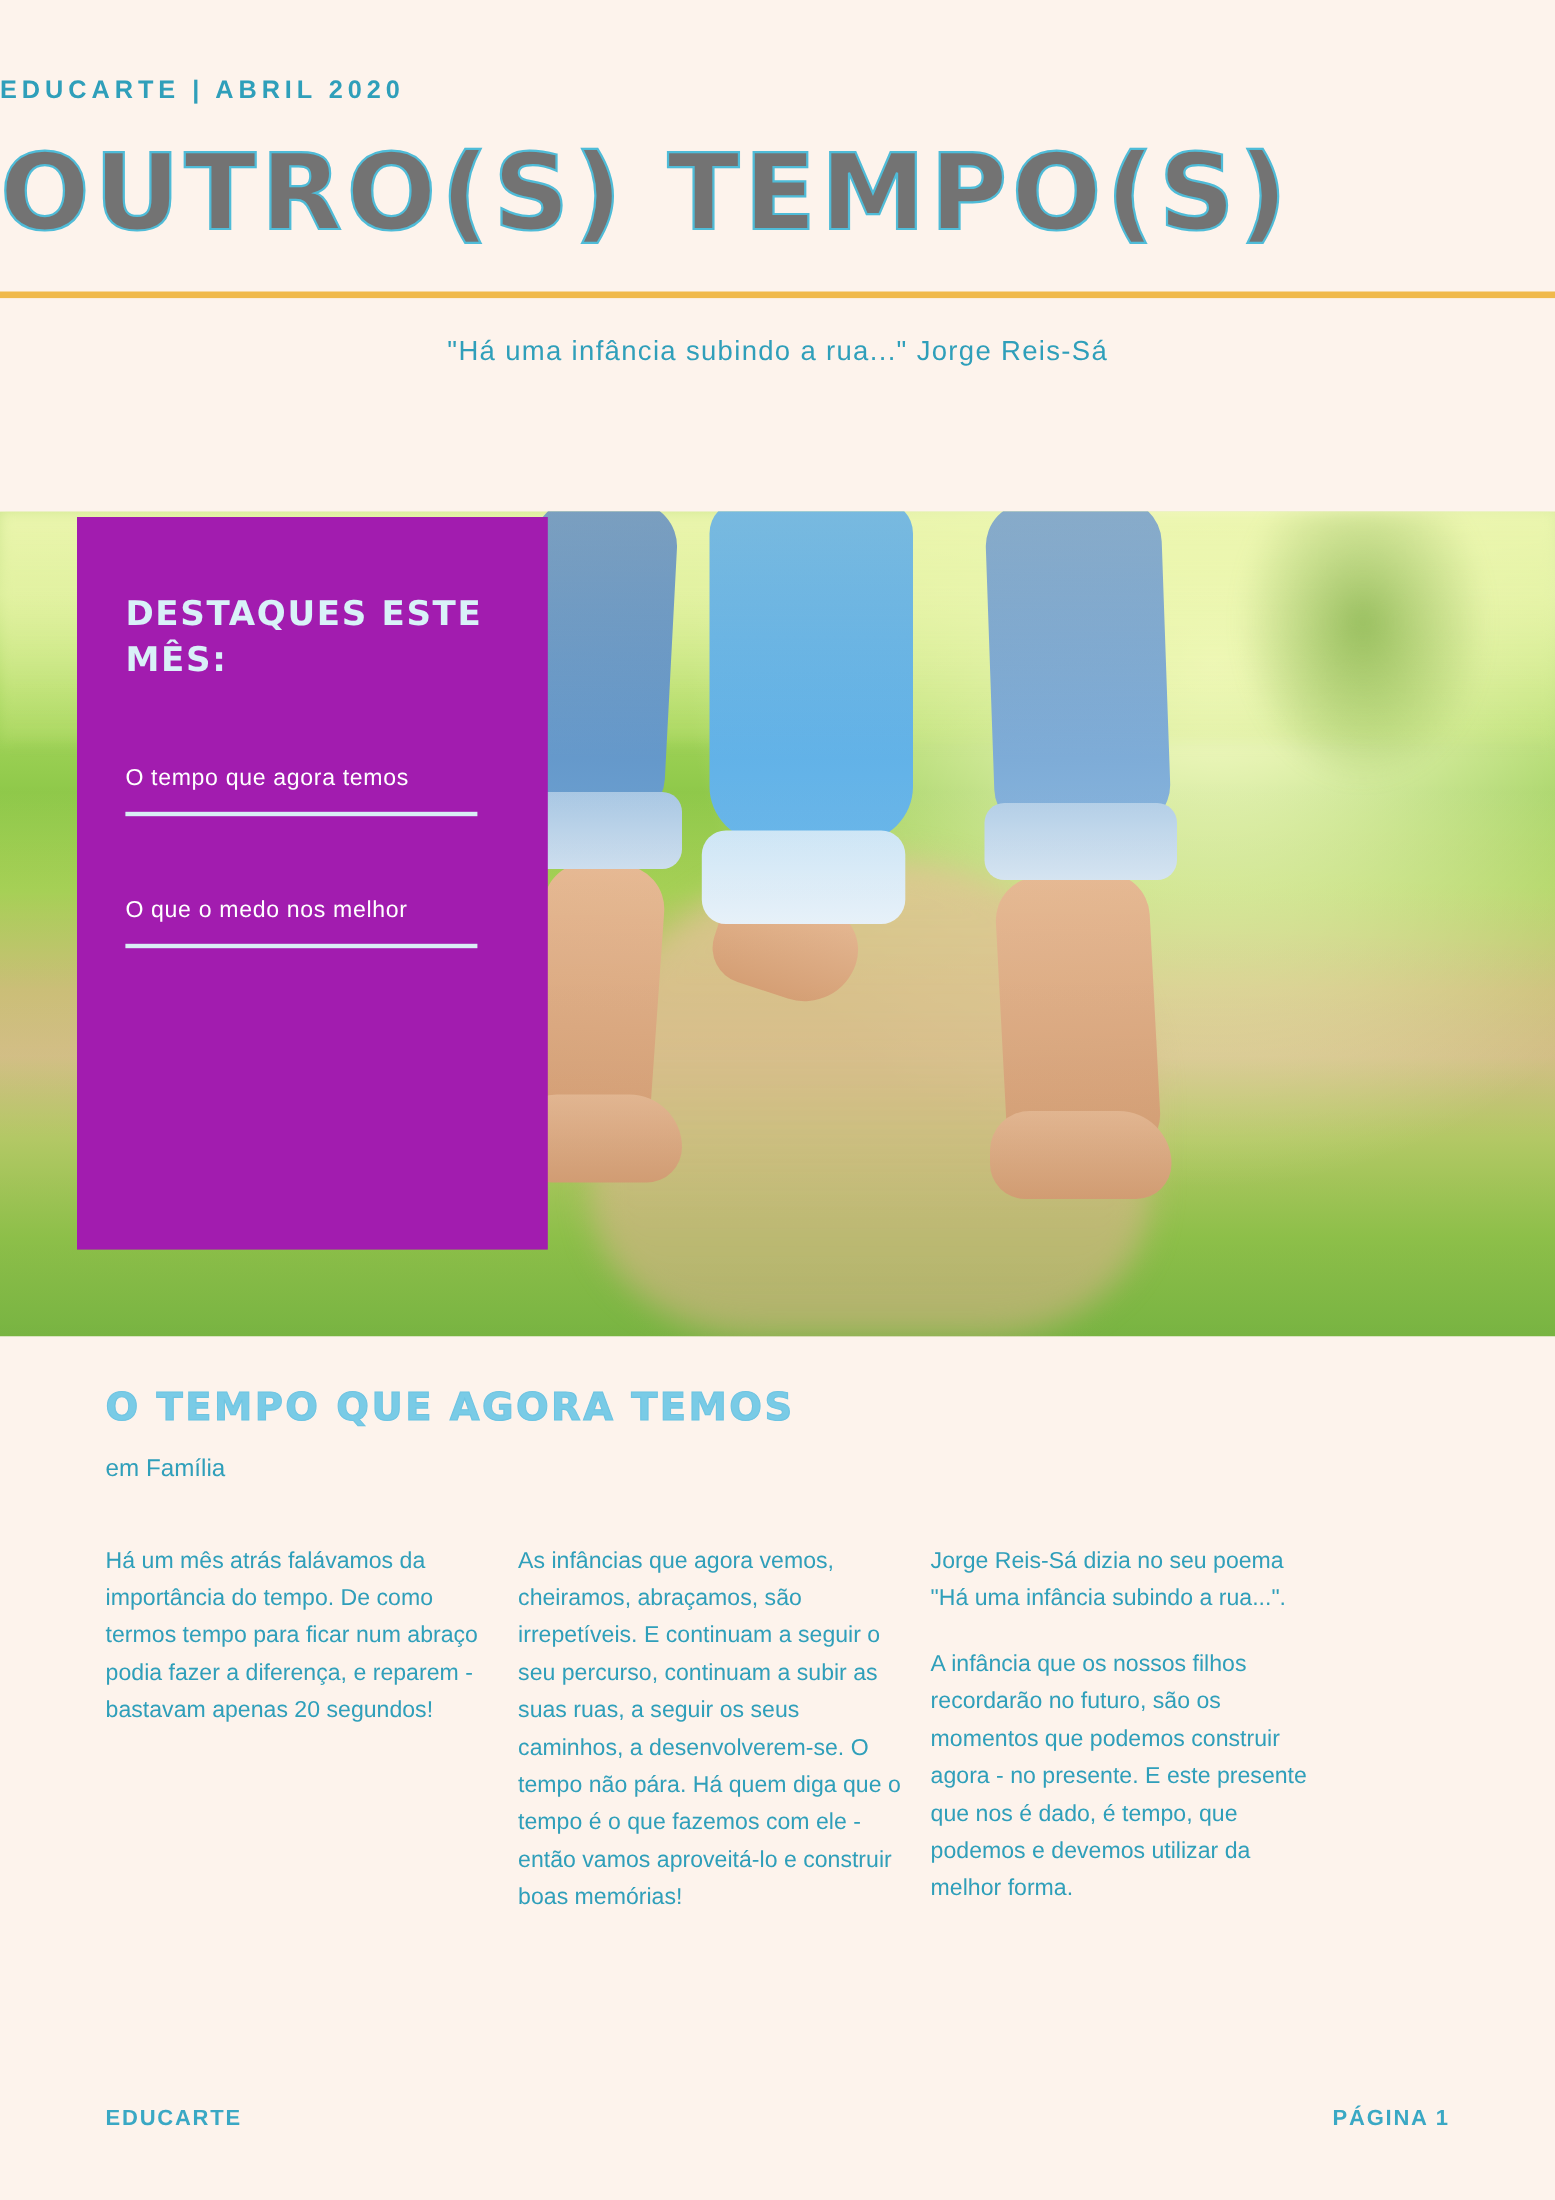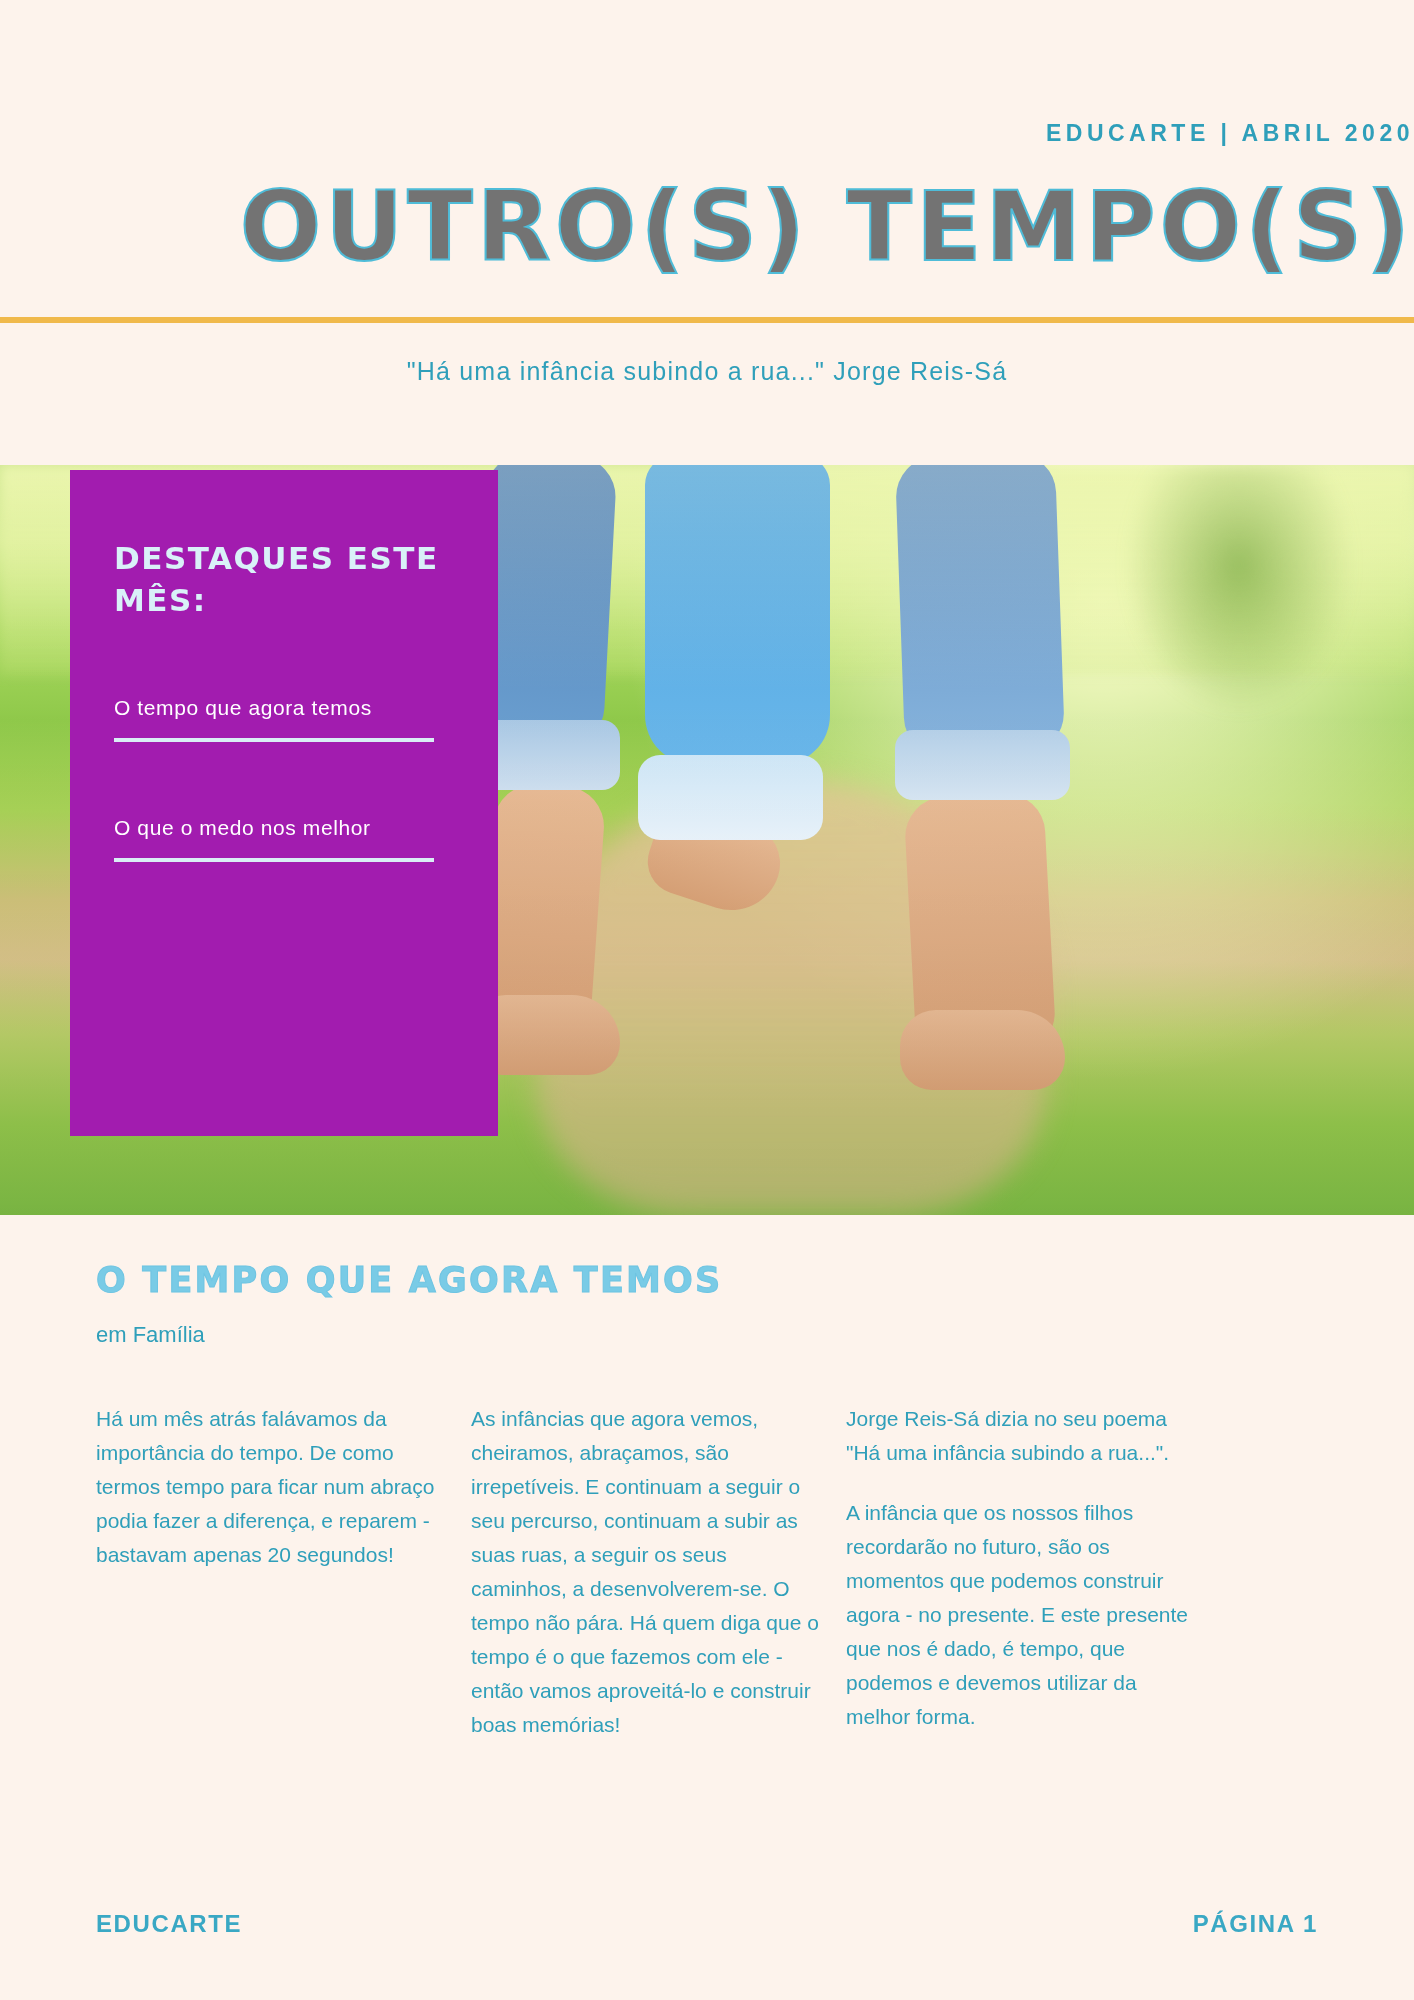--- a/index.html
+++ b/index.html
@@ -5,21 +5,21 @@
   * { margin:0; padding:0; box-sizing:border-box; }
   html, body {
     width:1414px; height:2000px;
     background:#fdf3ec;
     font-family:"Liberation Sans", sans-serif;
     overflow:hidden;
   }
   .page { position:relative; width:1414px; height:2000px; background:#fdf3ec; }
 
   
-  .masthead { padding-top:120px; text-align:right; }
+  .masthead { padding-top:68px; text-align:left; }
   .kicker {
     font-size:23px; letter-spacing:4.5px; font-weight:bold;
     color:#2f9fba;
   }
   .bigtitle {
     margin-top:32px;
     font-size:96px; line-height:1.0;
     letter-spacing:4px;
     font-weight:bold;
     color:#737373;
@@ -137,21 +137,21 @@
     display:flex; gap:25px;
   }
   .col { width:350px; font-size:21px; line-height:1.62; color:#2f9fba; }
   .col p + p { margin-top:26px; }
 
   
   .footer {
     position:absolute; left:0; bottom:62px; width:1414px;
     padding:0 96px;
     display:flex; justify-content:space-between;
-    font-size:24px; font-weight:bold; letter-spacing:1.6px; color:#3aa8c4;
+    font-size:20px; font-weight:bold; letter-spacing:1.6px; color:#3aa8c4;
   }
 </style>
 </head>
 <body>
 
 <div class="page">
 
   <div class="masthead">
     <div class="kicker">EDUCARTE | ABRIL 2020</div>
     <div class="bigtitle">OUTRO(S) TEMPO(S)</div>

